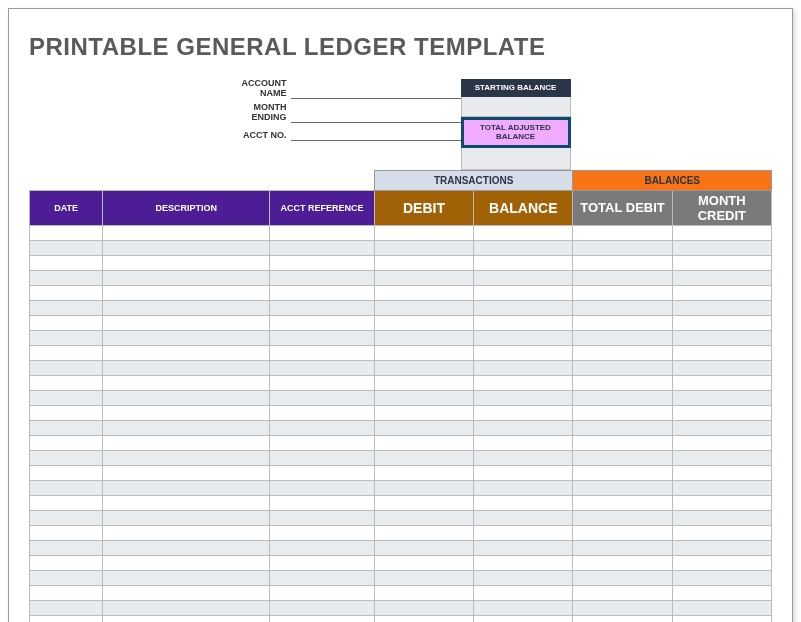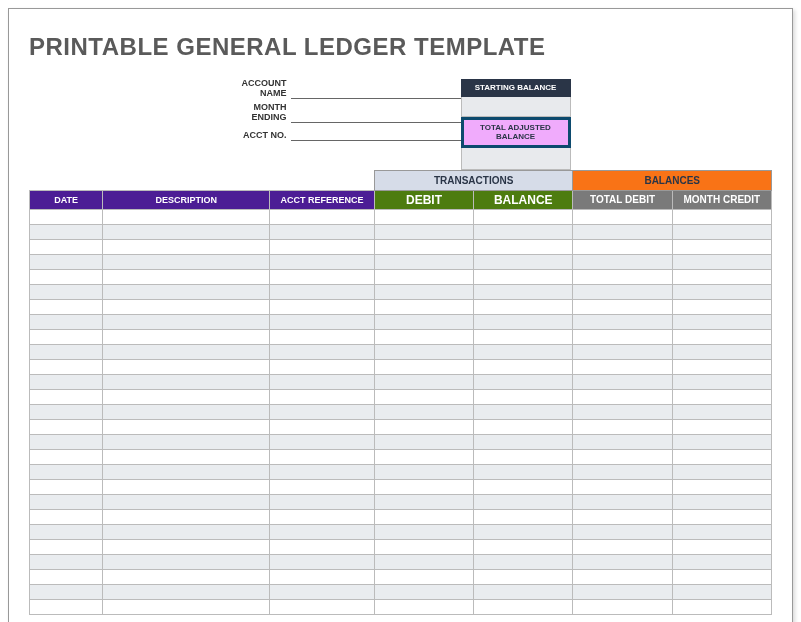--- a/index.html
+++ b/index.html
@@ -105,32 +105,32 @@
     border-color: #999 !important;
   }
   .head-dark {
     background: #4c1d95;
     color: #fff;
     font-weight: bold;
     text-align: center;
     font-size: 9px;
   }
   .head-blue {
-    background: #4d7c0f;
+    background: #a16207;
     color: #fff;
     font-weight: bold;
     text-align: center;
-    font-size: 12px;
+    font-size: 14px;
   }
   .head-gray {
     background: #7a7a7a;
     color: #fff;
     font-weight: bold;
     text-align: center;
-    font-size: 10px;
+    font-size: 13px;
   }
   .alt td { background: #e9ecef; }
   .col-date { width: 70px; }
   .col-desc { width: 160px; }
   .col-post { width: 100px; }
   .col-amt  { width: 95px; }
 </style>
 </head>
 <body>
 

